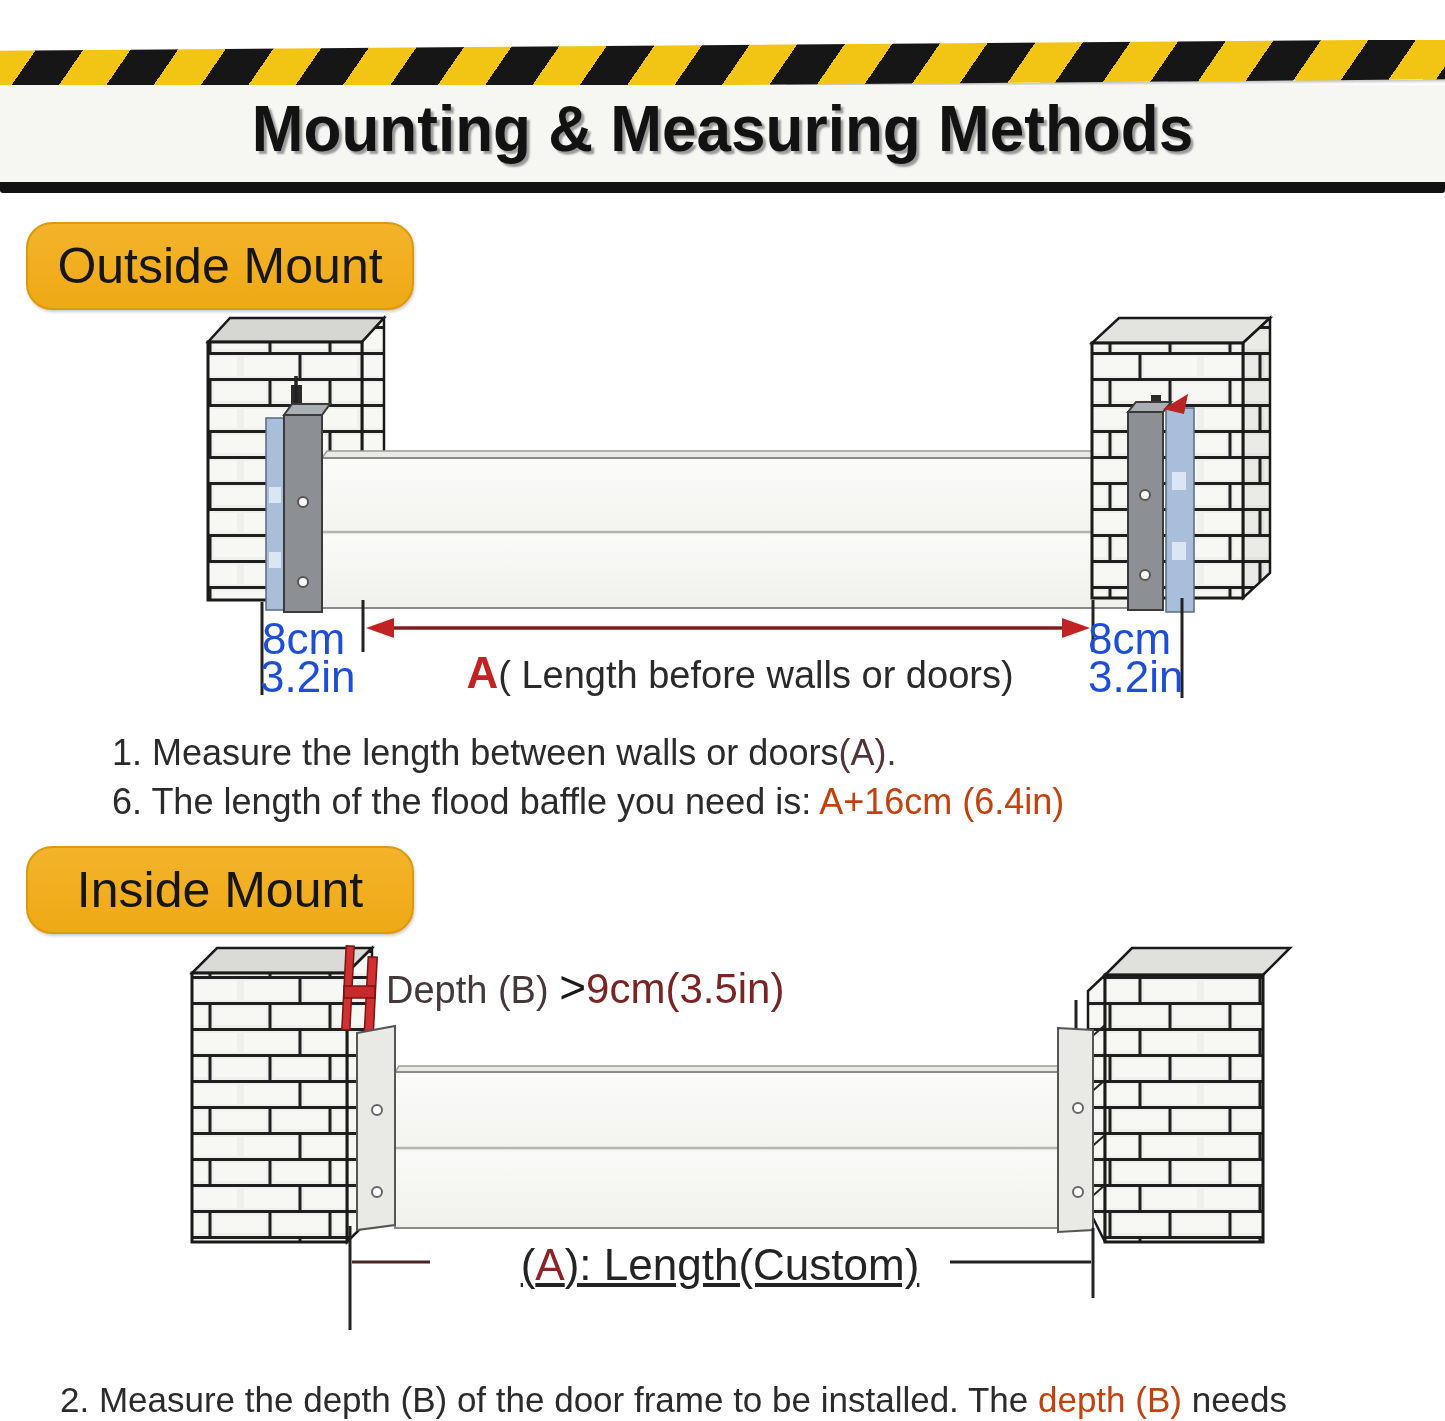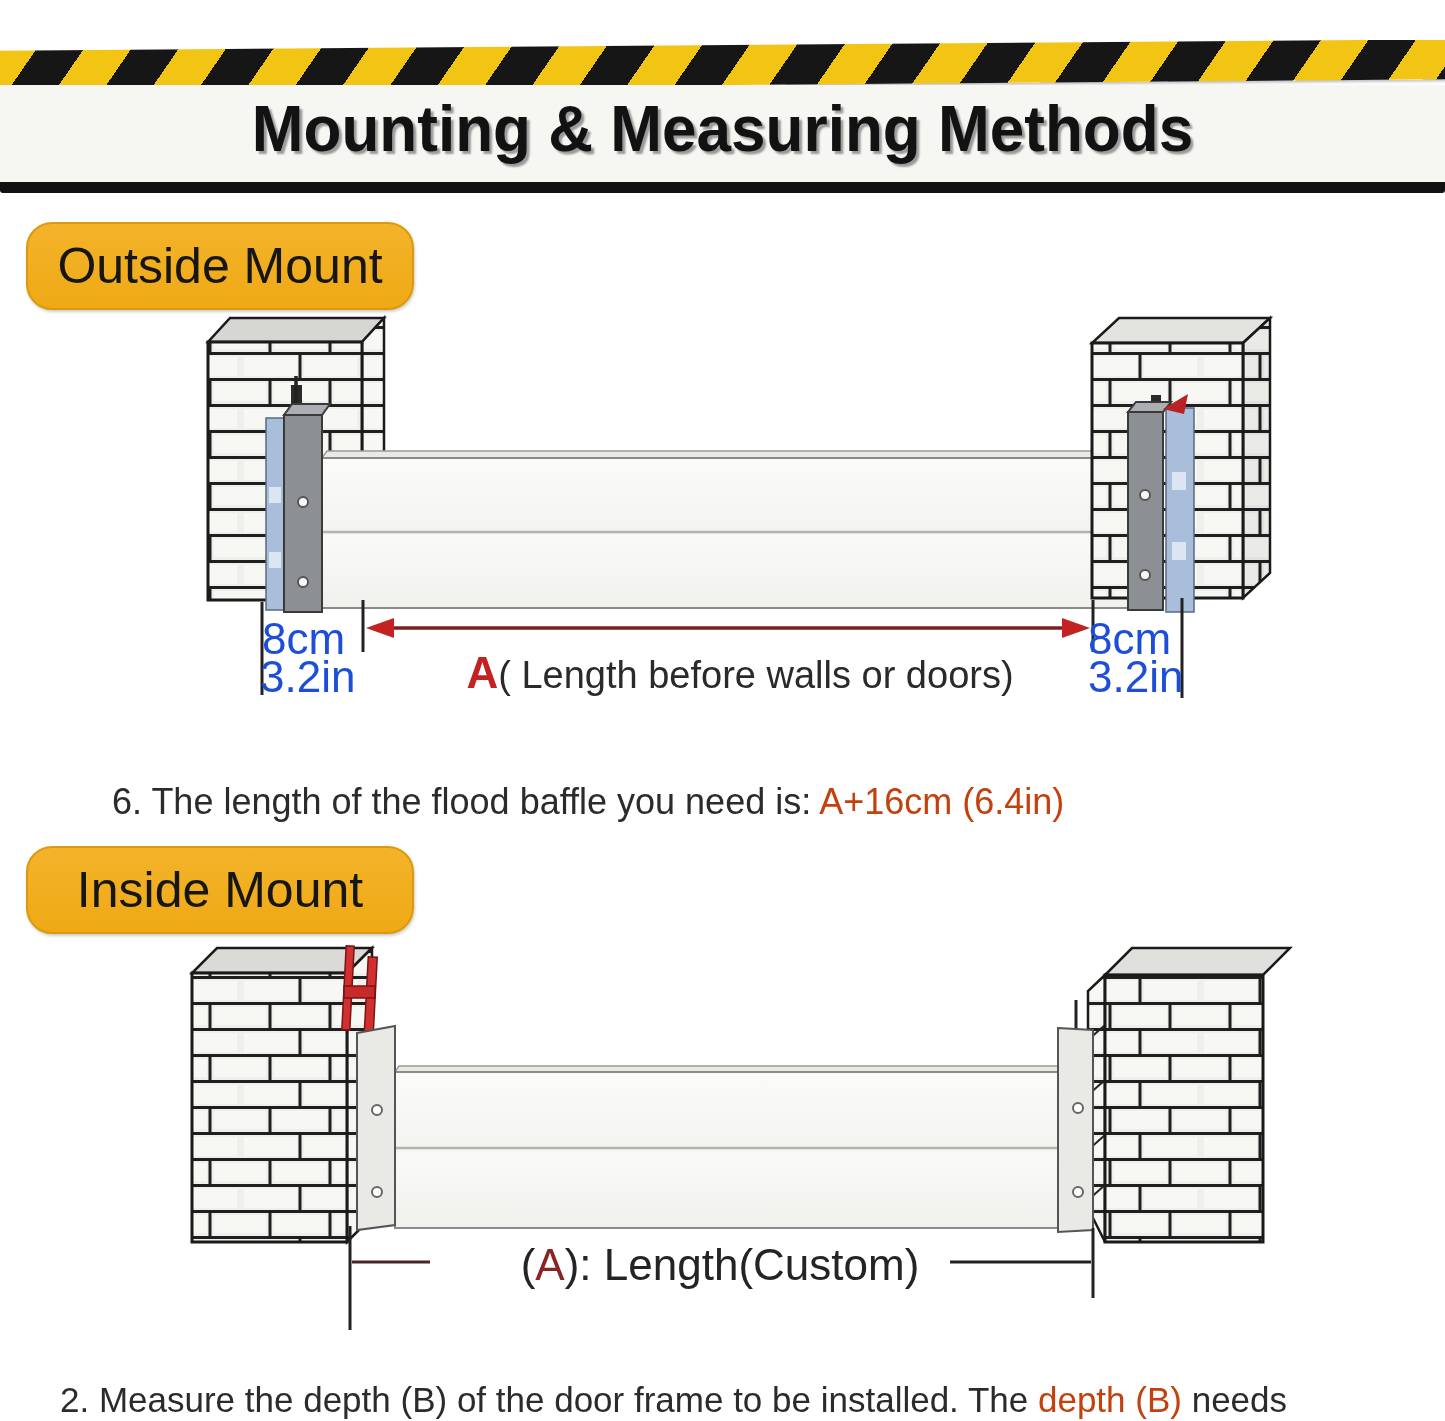--- a/index.html
+++ b/index.html
@@ -44,21 +44,21 @@
   .abs{position:absolute;white-space:nowrap;}
   .dim-txt{font-size:44px;color:#1d4ed8;width:100px;}
   .arrow-label{font-size:38px;color:#2a2a2a;}
   .arrow-label .red-a{color:#C32222;font-weight:bold;font-size:44px;}
   .steps{font-size:36px;color:#2b2b2b;}
   .maroon{color:#553333;}
   .dark-red{color:#c2410c;}
   .depth-label{font-size:38px;color:#443838;}
   .depth-label .gt{font-size:46px;color:#1a1a1a;}
   .depth-label .red{color:#7B2424;font-size:42px;}
-  .len-label{font-size:44px;color:#242424;}
+  .len-label{font-size:44px;color:#242424;text-decoration:underline;}
   .len-label .a-red{color:#8B2424;}
   .wrap2{white-space:normal;width:1358px;line-height:43px;text-indent:14px;font-size:35px;color:#2b2b2b;}
   svg{position:absolute;left:0;top:0;}
 </style>
 </head>
 <body>
 
 <div class="page">
 
   <div class="hazard"></div>
@@ -212,24 +212,30 @@
 
   <div class="abs dim-txt" style="left:262px;top:574px;">8cm</div>
   <div class="abs dim-txt" style="left:260px;top:612px;">3.2in</div>
   <div class="abs dim-txt" style="left:1088px;top:574px;">8cm</div>
   <div class="abs dim-txt" style="left:1088px;top:612px;">3.2in</div>
 
   <div class="abs arrow-label" style="left:400px;top:608px;width:680px;text-align:center;">
     <span class="red-a">A</span><span>( Length before walls or doors)</span>
   </div>
 
+  <div class="abs steps" style="left:112px;top:692px;">
+    <span>1. Measure the length between walls or doors</span><span class="maroon">(A).</span>
+  </div>
   <div class="abs steps" style="left:112px;top:741px;">
     <span>6. The length of the flood baffle you need is: </span><span class="dark-red">A+16cm (6.4in)</span>
   </div>
 
+  <div class="abs depth-label" style="left:386px;top:920px;">
+    <span>Depth (B) </span><span class="gt">&gt;</span><span class="red">9cm(3.5in)</span>
+  </div>
 
   <div class="abs len-label" style="left:440px;top:1200px;width:560px;text-align:center;">
     <span>(</span><span class="a-red">A</span><span>): Length(Custom)</span>
   </div>
 
   <div class="abs wrap2" style="left:46px;top:1338px;">
     <span>2. Measure the depth (B) of the door frame to be installed. The </span><span class="dark-red">depth (B)</span><span> needs</span><br>
   </div>
 
 </div>

